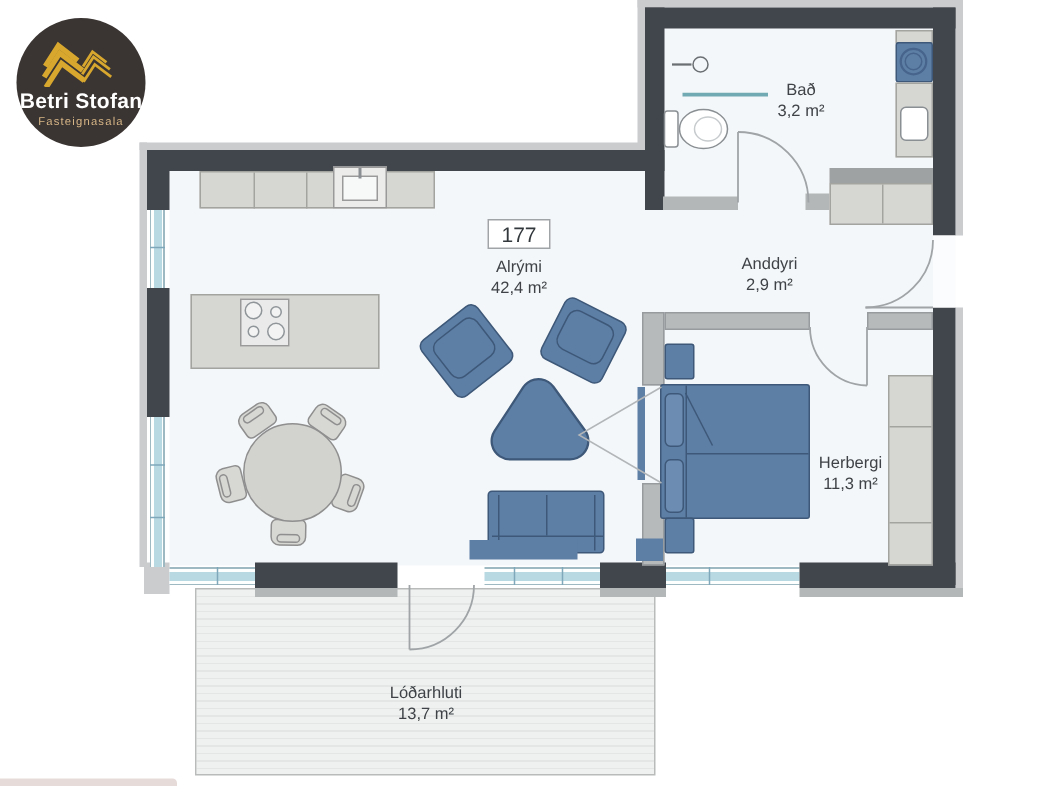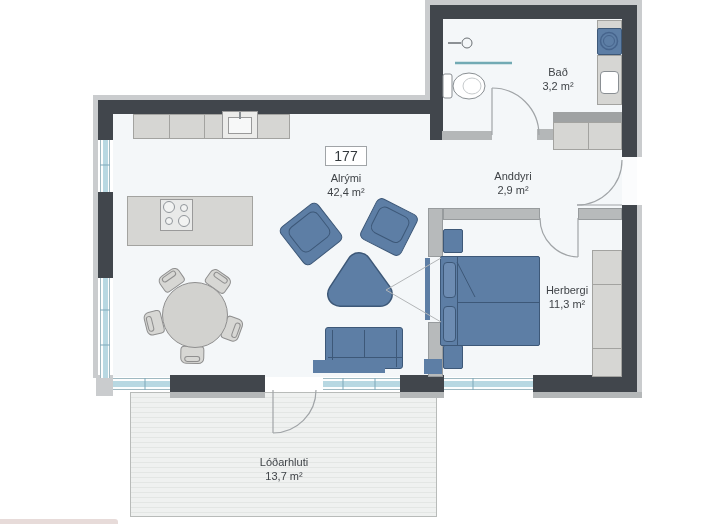--- a/index.html
+++ b/index.html
@@ -200,33 +200,51 @@
         <path d="M100 310 L110 310"></path>
         <path d="M100 345 L110 345"></path>
     </g>
   </svg>
 
   <div class="unit-box">177</div>
   <div class="room-label" style="left:346px;top:171px;">
     <div>Alrými</div>
     <div>42,4 m²</div>
   </div>
-  <div class="room-label" style="left:558px;top:53px;margin-top:12px;">
+  <div class="room-label" style="left:534px;top:53px;">
     <div>Bað</div>
     <div>3,2 m²</div>
   </div>
   <div class="room-label" style="left:513px;top:169px;">
     <div>Anddyri</div>
     <div>2,9 m²</div>
   </div>
-  <div class="room-label" style="left:567px;top:283px;">
+  <div class="room-label" style="left:567px;top:302px;">
     <div>Herbergi</div>
     <div>11,3 m²</div>
   </div>
   <div class="room-label" style="left:284px;top:455px;">
     <div>Lóðarhluti</div>
     <div>13,7 m²</div>
   </div>
 
+  <div class="logo">
+    <svg width="64" height="34" style="margin:12px auto 0;">
+      <g fill="none" stroke="#d7a72e" transform="rotate(-10 32 17)">
+        <g stroke-width="3.6">
+          <path d="M6 30 L19 16 L32 30"></path>
+          <path d="M6 23 L19 9 L32 23"></path>
+          <path d="M8 16 L19 4 L30 16"></path>
+        </g>
+        <g stroke-width="2.6" transform="translate(27,9) scale(0.72)">
+          <path d="M6 30 L19 16 L32 30"></path>
+          <path d="M6 23 L19 9 L32 23"></path>
+          <path d="M8 16 L19 4 L30 16"></path>
+        </g>
+      </g>
+    </svg>
+    <div class="brand">Betri Stofan</div>
+    <div class="tagline">Fasteignasala</div>
+  </div>
 
   <div class="abs" style="left:0;top:519px;width:118px;height:5px;background:#e7dbd9;border-radius:0 3px 0 0;"></div>
 
 </div>
 
 </body></html>

